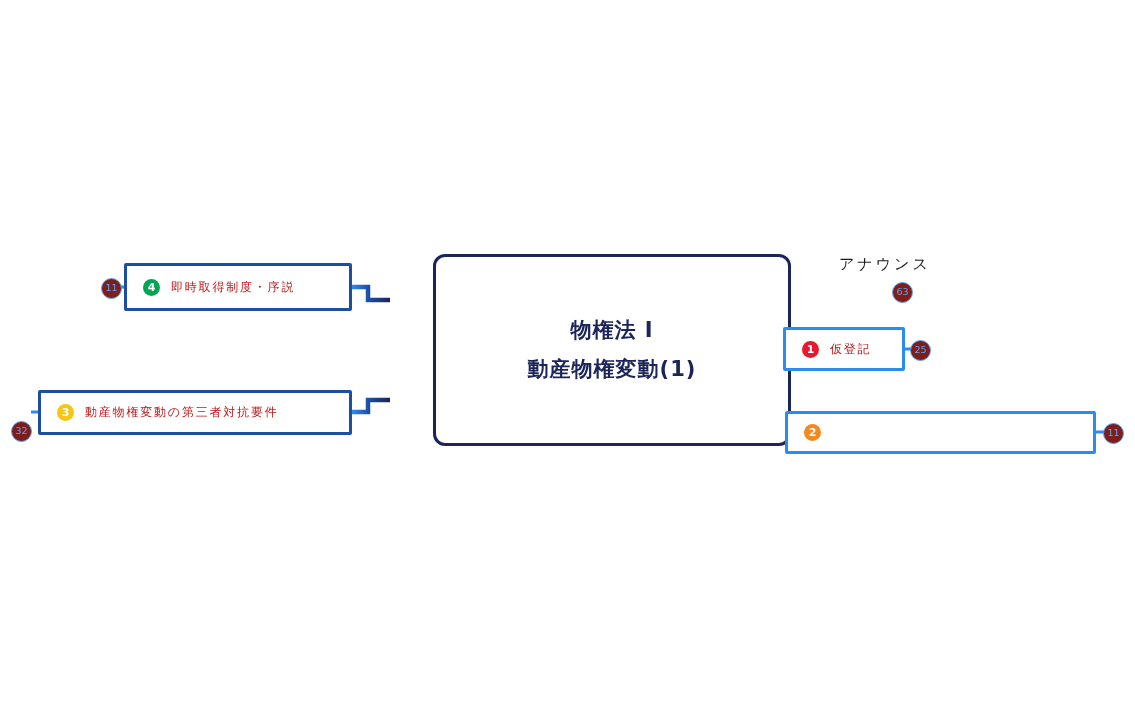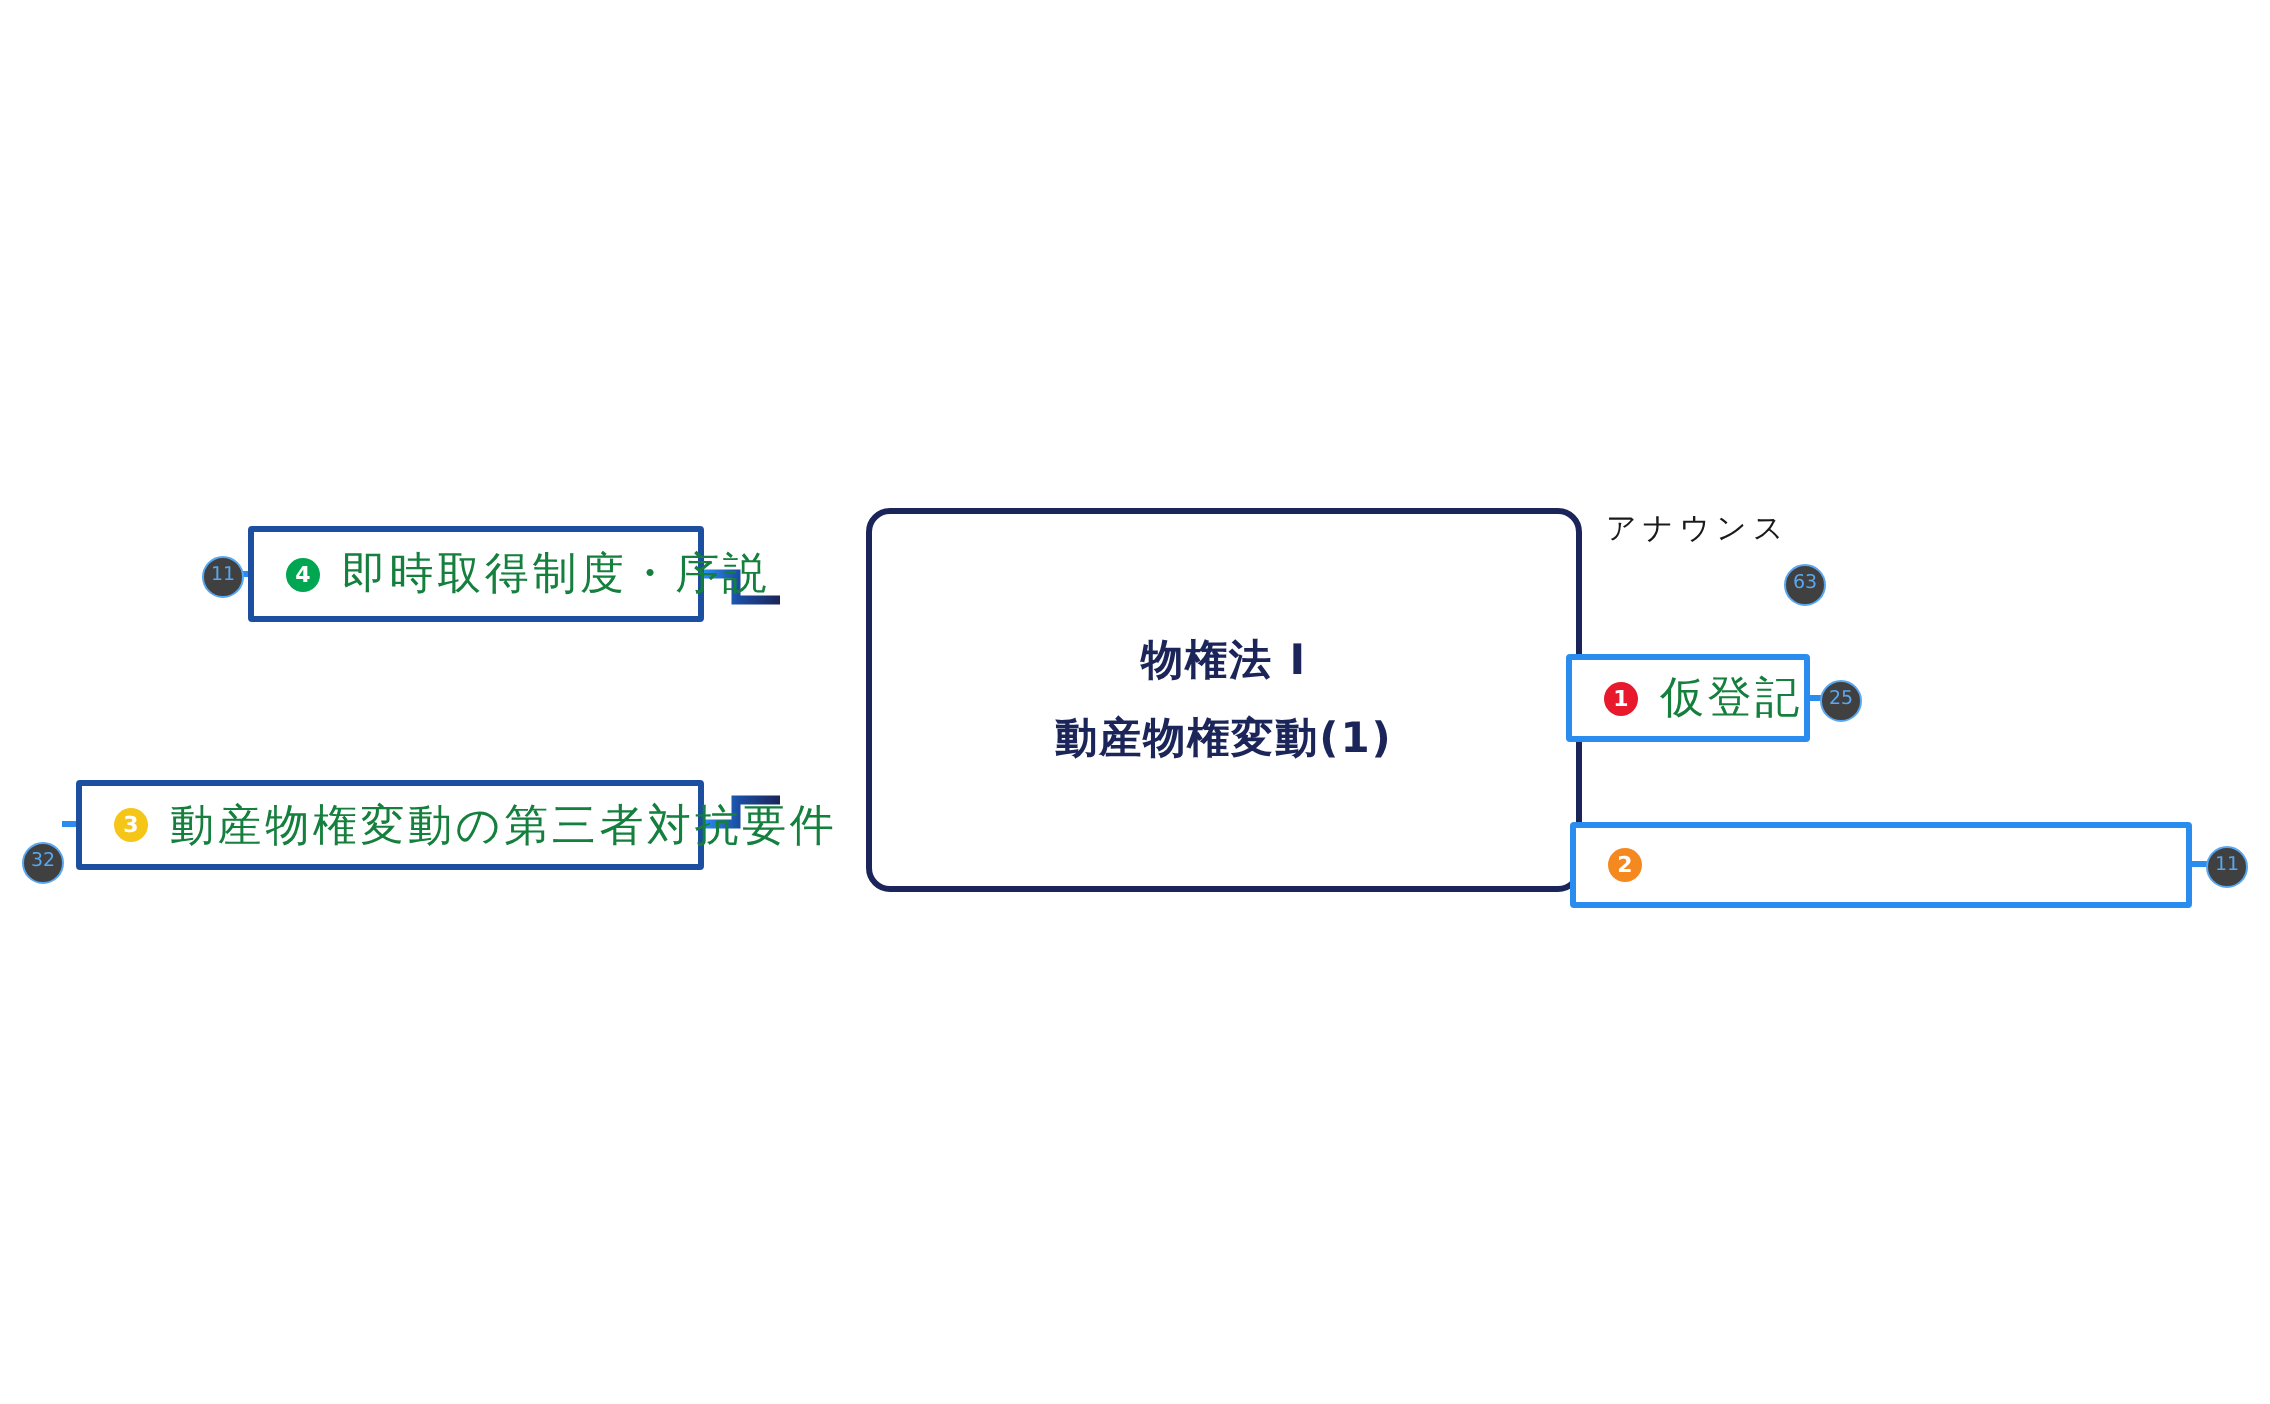--- a/index.html
+++ b/index.html
@@ -53,22 +53,22 @@
 
   .node-inner {
     display: flex;
     align-items: center;
     gap: 11px;
     padding: 0 16px;
     width: 100%;
   }
 
   .node-label {
-    font-size: 22px;
-    color: #15803d;
+    font-size: 12px;
+    color: #b91c1c;
     letter-spacing: 1.8px;
     white-space: nowrap;
     font-family: "DejaVu Sans", "Liberation Sans", sans-serif;
   }
 
   
   .chip {
     flex: 0 0 auto;
     width: 17px;
     height: 17px;
@@ -82,21 +82,21 @@
   }
 
   
   .badge {
     position: absolute;
     z-index: 4;
     width: 19px;
     height: 19px;
     border-radius: 50%;
     border: 1.5px solid #58a7f0;
-    background: #404040;
+    background: #7f1d1d;
     color: #58a7f0;
     font-size: 9.5px;
     line-height: 17px;
     text-align: center;
     font-family: "DejaVu Sans", "Liberation Sans", sans-serif;
   }
 
   
   #root-node {
     position: absolute;
@@ -122,20 +122,21 @@
 
   
   .bare-label {
     position: absolute;
     z-index: 3;
     font-size: 15px;
     color: #1a1a1a;
     letter-spacing: 3px;
     white-space: nowrap;
     font-family: "DejaVu Sans", "Liberation Sans", sans-serif;
+    margin-left: 36px;
   }
 </style>
 </head>
 <body>
 
 <div id="canvas">
 
   <svg id="wires" viewBox="0 0 1135 702" width="1135" height="702">
     <defs>
       <linearGradient id="gradLeftUp" x1="1" y1="0" x2="0" y2="0">

